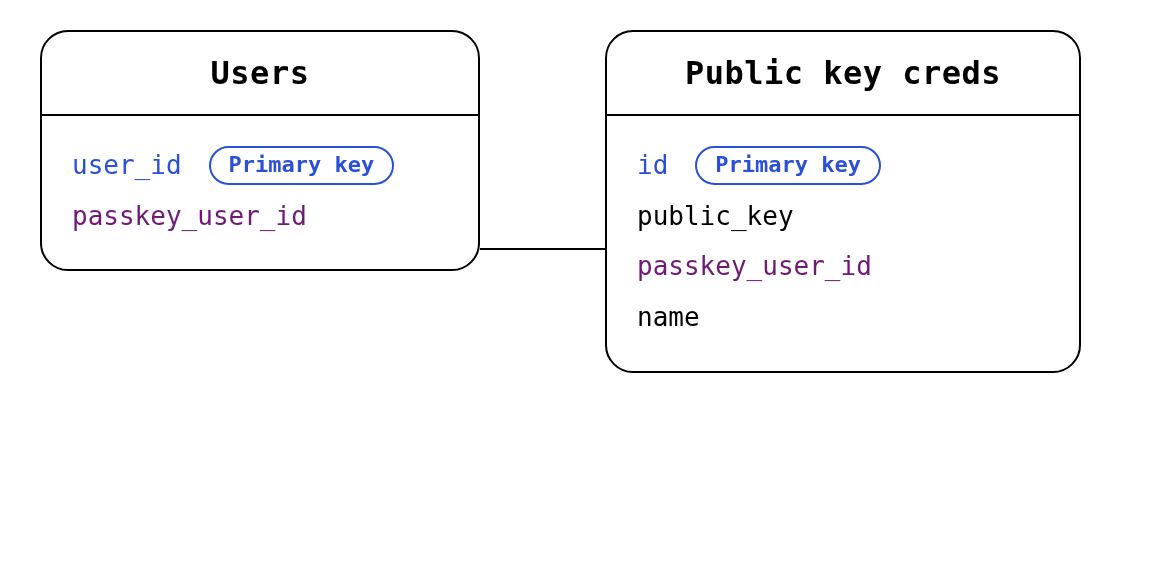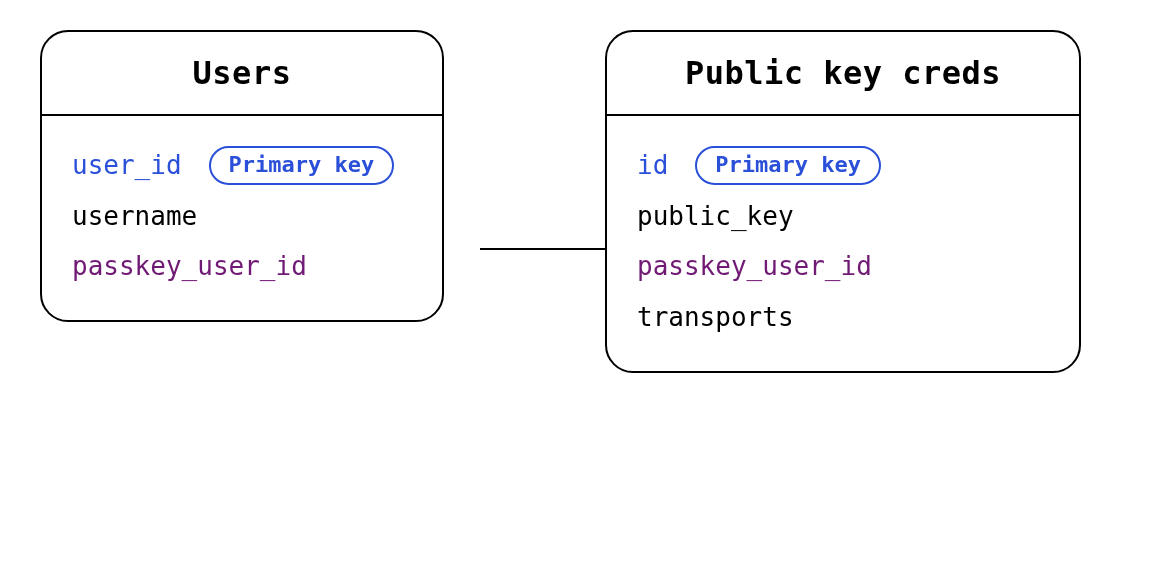--- a/index.html
+++ b/index.html
@@ -40,38 +40,35 @@
       border: 2px solid #2a4fd8;
       color: #2a4fd8;
       border-radius: 999px;
       font-size: 22px;
       padding: 2px 18px;
       font-weight: 600;
       line-height: 1.4;
     }
     .connector { position: absolute; height: 2px; background: #000; }
 
-    #entity-users { left: 40px; top: 30px; width: 404px; }
+    #entity-users { left: 40px; top: 30px; width: 440px; }
     #entity-creds { left: 605px; top: 30px; width: 476px; }
     #conn { left: 480px; top: 248px; width: 125px; }
   </style>
 </head>
 <body>
 
 <div id="entity-users" class="entity">
   <div class="entity-header">
     <span class="entity-title">Users</span>
   </div>
   <div class="entity-body">
     <div class="field-row">
       <span class="blue">user_id</span>
       <span class="pill">Primary key</span>
-    </div>
-    <div class="field-row">
-      <span>username</span>
     </div>
     <div class="field-row">
       <span class="orange">passkey_user_id</span>
     </div>
   </div>
 </div>
 
 <div id="entity-creds" class="entity">
   <div class="entity-header">
     <span class="entity-title">Public key creds</span>
@@ -81,18 +78,18 @@
       <span class="blue">id</span>
       <span class="pill">Primary key</span>
     </div>
     <div class="field-row">
       <span>public_key</span>
     </div>
     <div class="field-row">
       <span class="orange">passkey_user_id</span>
     </div>
     <div class="field-row">
-      <span>transports</span>
+      <span>name</span>
     </div>
   </div>
 </div>
 
 <div id="conn" class="connector"></div>
 
 </body></html>

